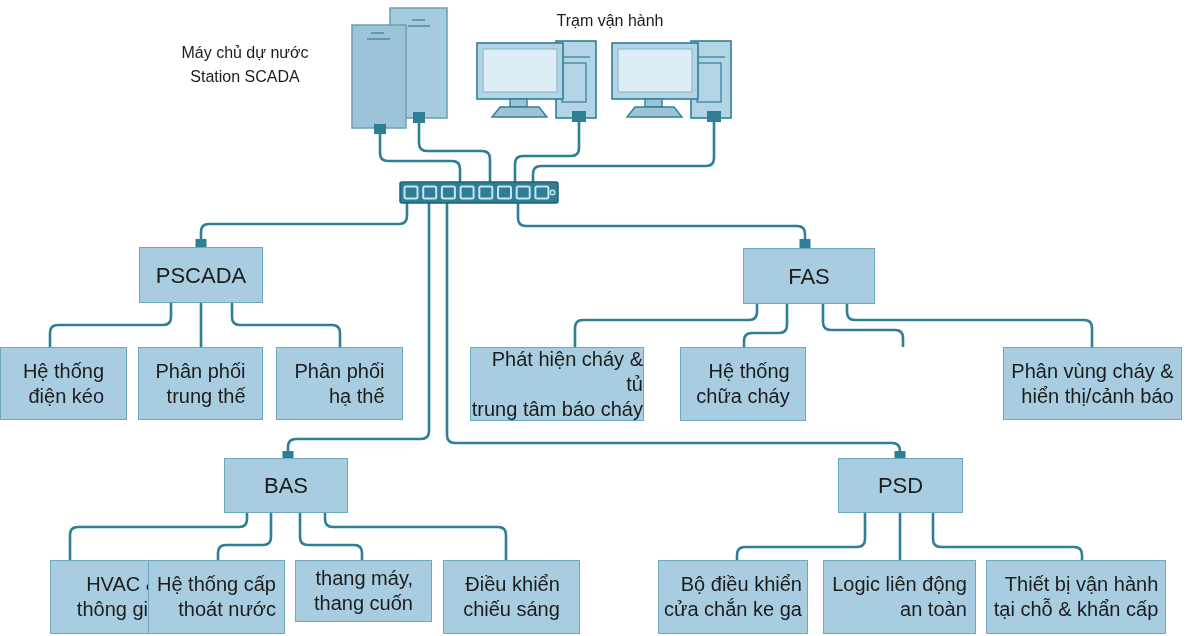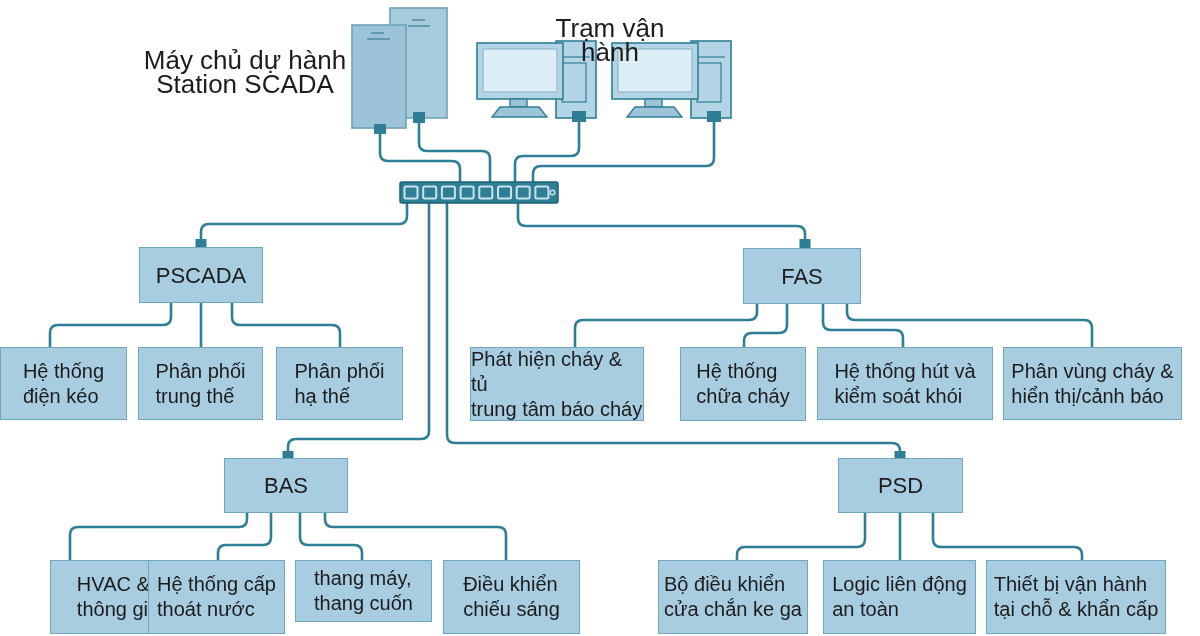--- a/index.html
+++ b/index.html
@@ -10,27 +10,27 @@
   }
   html,body{margin:0;padding:0;background:#ffffff;}
   .canvas{
     position:relative;width:1200px;height:636px;overflow:hidden;background:#ffffff;
     font-family:"Liberation Sans","DejaVu Sans",sans-serif;color:var(--text);
   }
   .canvas svg{position:absolute;left:0;top:0;z-index:0;}
   .node{
     position:absolute;z-index:1;box-sizing:border-box;
     background:var(--box_fill);border:1.5px solid var(--box_border);
-    display:flex;align-items:center;justify-content:center;text-align:left;
+    display:flex;align-items:center;justify-content:center;text-align:right;
     white-space:pre-line;line-height:25px;font-size:20px;color:var(--text);
   }
   .node.parent{font-size:22px;}
   .hlabel{
-    position:absolute;z-index:1;text-align:center;font-size:26px;line-height:24px;
-    white-space:pre-line;color:var(--text);margin-top:7px;
+    position:absolute;z-index:1;text-align:center;font-size:16px;line-height:24px;
+    white-space:pre-line;color:var(--text);
   }
   .wire{stroke:var(--wire);stroke-width:2.6;fill:none;}
   .connector{fill:var(--wire);stroke:none;}
   .server-body{fill:var(--server_fill);stroke:var(--server_stroke);stroke-width:1.6;}
   .server-body-front{fill:var(--device_fill_dark);stroke:var(--server_stroke);stroke-width:1.6;}
   .vent{stroke:#4a86a0;stroke-width:1.4;fill:none;}
   .dev{fill:var(--device_fill);stroke:var(--device_stroke);stroke-width:1.6;}
   .dev-dark{fill:var(--device_fill_dark);stroke:var(--device_stroke);stroke-width:1.4;}
   .screen{fill:var(--screen_fill);stroke:#8fb9cc;stroke-width:1.2;}
   .panel{fill:none;stroke:var(--device_stroke);stroke-width:1.2;}
@@ -132,39 +132,37 @@
     </g>
 
     <g>
       <rect class="connector" x="195.5" y="239" width="11" height="9"></rect>
       <rect class="connector" x="799.5" y="239" width="11" height="9"></rect>
       <rect class="connector" x="282.5" y="451" width="11" height="9"></rect>
       <rect class="connector" x="894.5" y="451" width="11" height="9"></rect>
     </g>
   </svg>
 
-  <div class="hlabel" style="left:120px;top:41px;width:250px;">Máy chủ dự hành
+  <div class="hlabel" style="left:120px;top:41px;width:250px;">Máy chủ dự nước
 Station SCADA</div>
   <div class="hlabel" style="left:525px;top:9px;width:170px;">Trạm vận hành</div>
 
   <div class="node parent" style="left:139px;top:247px;width:124px;height:56px;">PSCADA</div>
   <div class="node" style="left:0px;top:347px;width:127px;height:73px;">Hệ thống
 điện kéo</div>
   <div class="node" style="left:138px;top:347px;width:125px;height:73px;">Phân phối
 trung thế</div>
   <div class="node" style="left:276px;top:347px;width:127px;height:73px;">Phân phối
 hạ thế</div>
 
-  <div class="node parent" style="left:743px;top:248px;width:118px;height:56px;">FAS</div>
+  <div class="node parent" style="left:743px;top:248px;width:132px;height:56px;">FAS</div>
   <div class="node" style="left:470px;top:347px;width:174px;height:74px;">Phát hiện cháy &amp; tủ
 trung tâm báo cháy</div>
   <div class="node" style="left:680px;top:347px;width:126px;height:74px;">Hệ thống
 chữa cháy</div>
-  <div class="node" style="left:817px;top:347px;width:176px;height:73px;">Hệ thống hút và
-kiểm soát khói</div>
   <div class="node" style="left:1003px;top:347px;width:179px;height:73px;">Phân vùng cháy &amp;
 hiển thị/cảnh báo</div>
 
   <div class="node parent" style="left:224px;top:458px;width:124px;height:55px;">BAS</div>
   <div class="node" style="left:2px;top:560px;width:136px;height:74px;margin-left:48px;">HVAC &amp;
 thông gió</div>
   <div class="node" style="left:148px;top:560px;width:137px;height:74px;">Hệ thống cấp
 thoát nước</div>
   <div class="node" style="left:295px;top:560px;width:137px;height:62px;">thang máy,
 thang cuốn</div>

